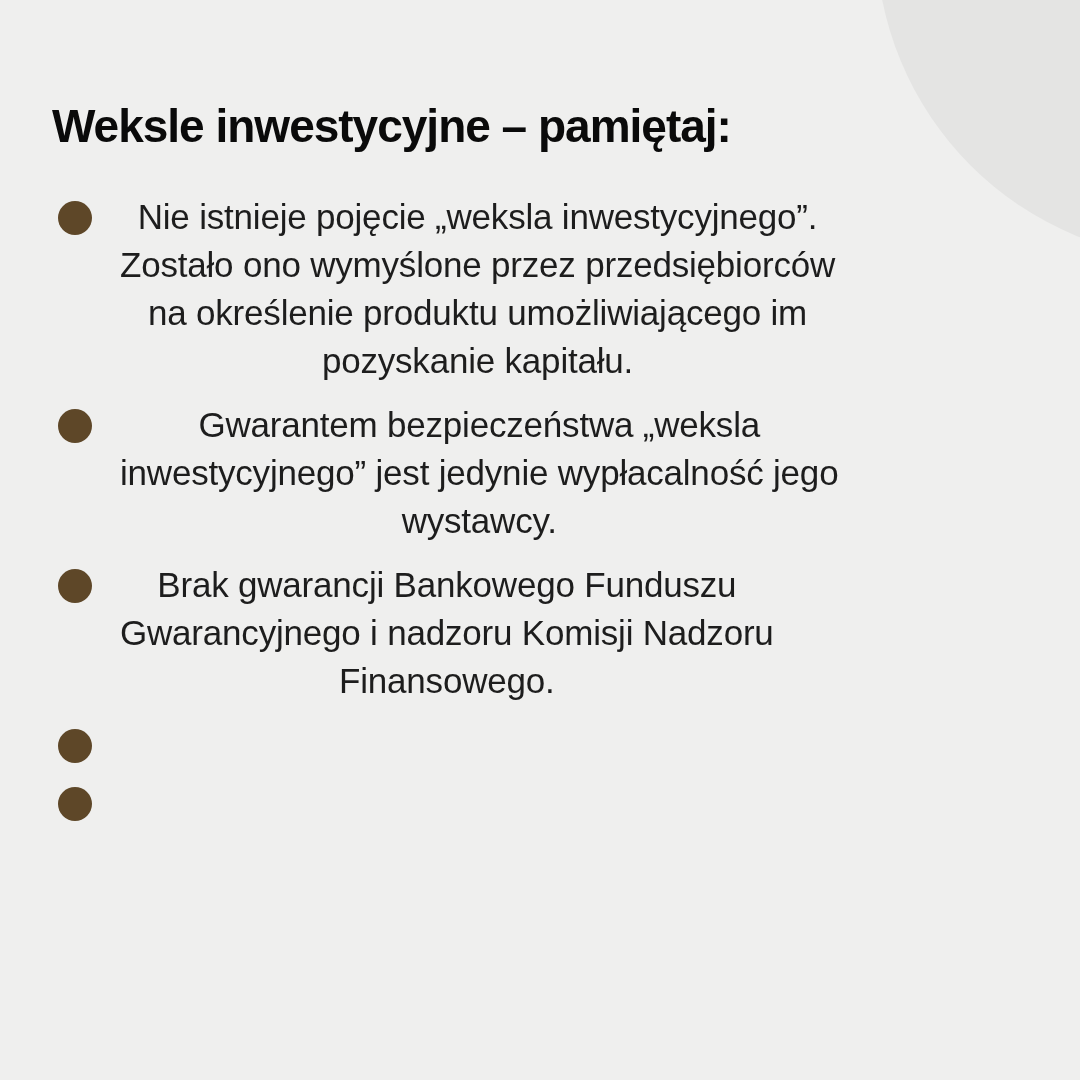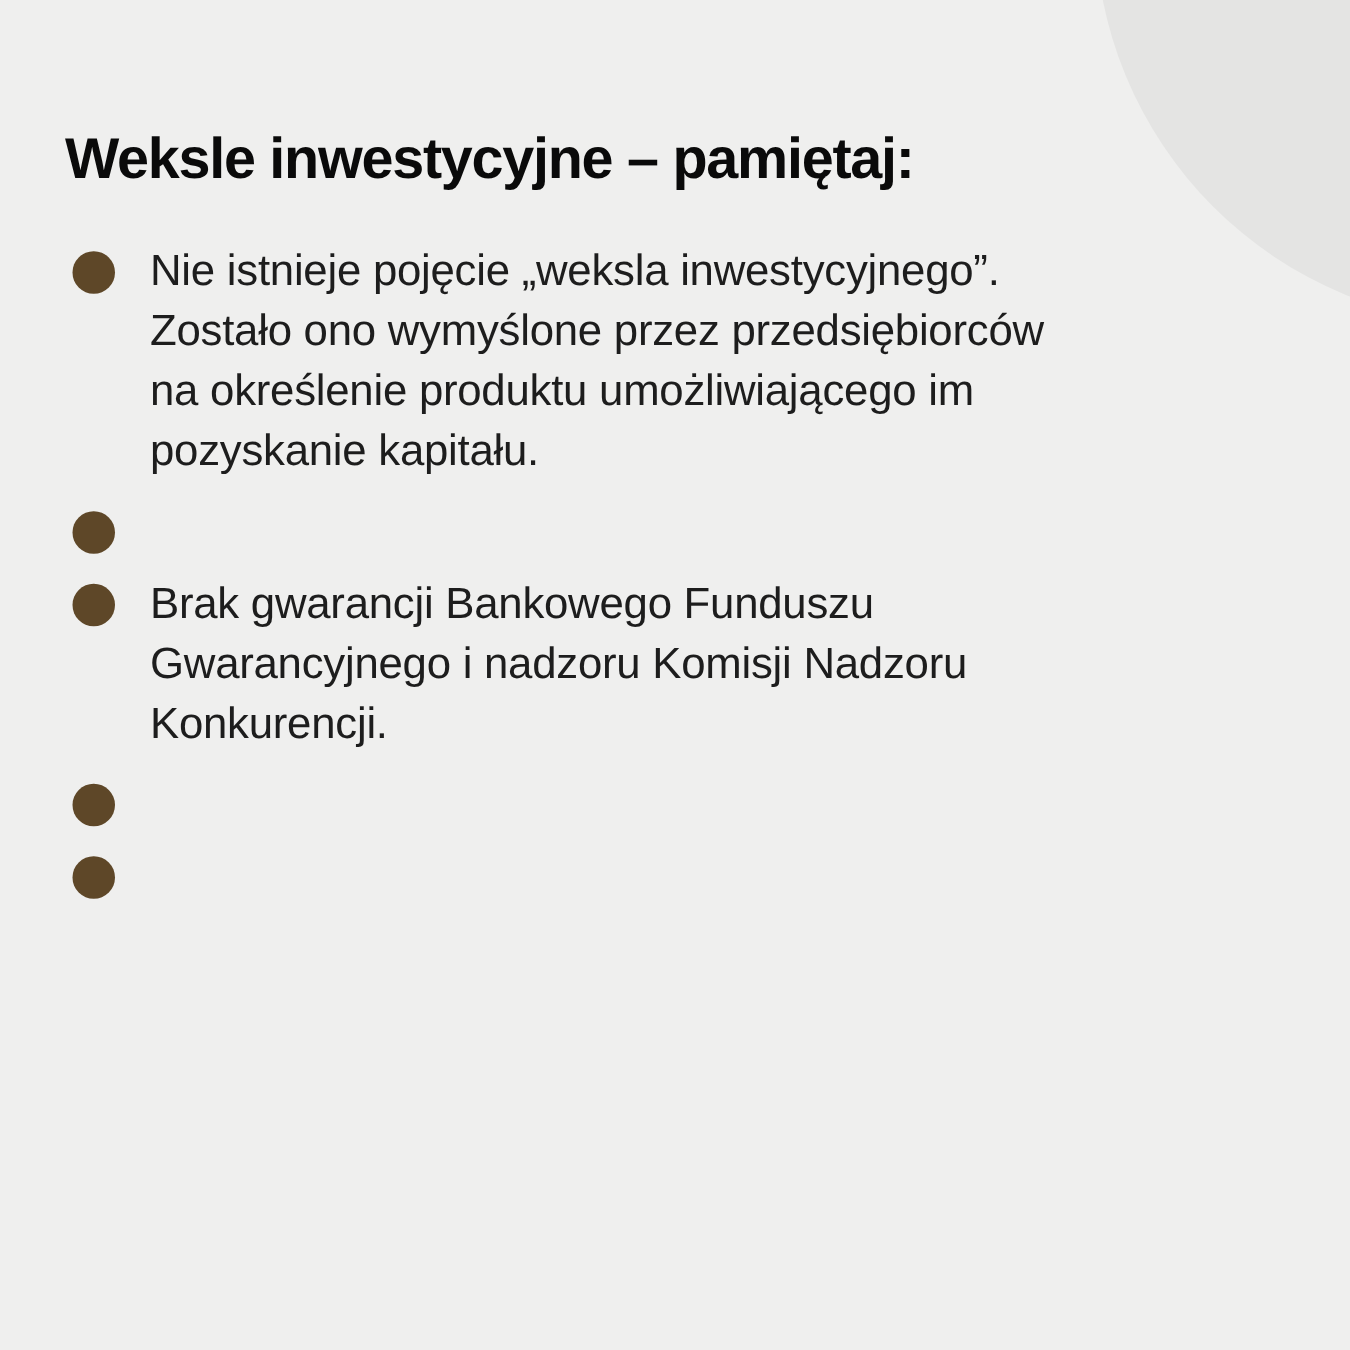--- a/index.html
+++ b/index.html
@@ -47,20 +47,21 @@
   ul.bullets{
     position:absolute;
     left:52px;top:193px;
     width:1010px;
     list-style:none;
   }
   ul.bullets li{
     display:flex;
     align-items:flex-start;
     margin-bottom:16px;
+    text-align:center;
   }
   .bullet-dot{
     flex:0 0 auto;
     width:34px;height:34px;
     margin:8px 28px 0 6px;
     border-radius:50%;
     background:var(--bullet);
   }
   .bullet-text{
     font-size:35px;
@@ -100,27 +101,30 @@
     <li>
       <span class="bullet-dot"></span>
       <span class="bullet-text">Nie istnieje pojęcie „weksla inwestycyjnego”.
 Zostało ono wymyślone przez przedsiębiorców
 na określenie produktu umożliwiającego im
 pozyskanie kapitału.</span>
     </li>
 
     <li>
       <span class="bullet-dot"></span>
+      <span class="bullet-text">Gwarantem bezpieczeństwa „weksla
+inwestycyjnego” jest jedynie wypłacalność jego
+wystawcy.</span>
     </li>
 
     <li>
       <span class="bullet-dot"></span>
       <span class="bullet-text">Brak gwarancji Bankowego Funduszu
 Gwarancyjnego i nadzoru Komisji Nadzoru
-Konkurencji.</span>
+Finansowego.</span>
     </li>
 
     <li>
       <span class="bullet-dot"></span>
     </li>
 
     <li>
       <span class="bullet-dot"></span>
     </li>
   </ul>

